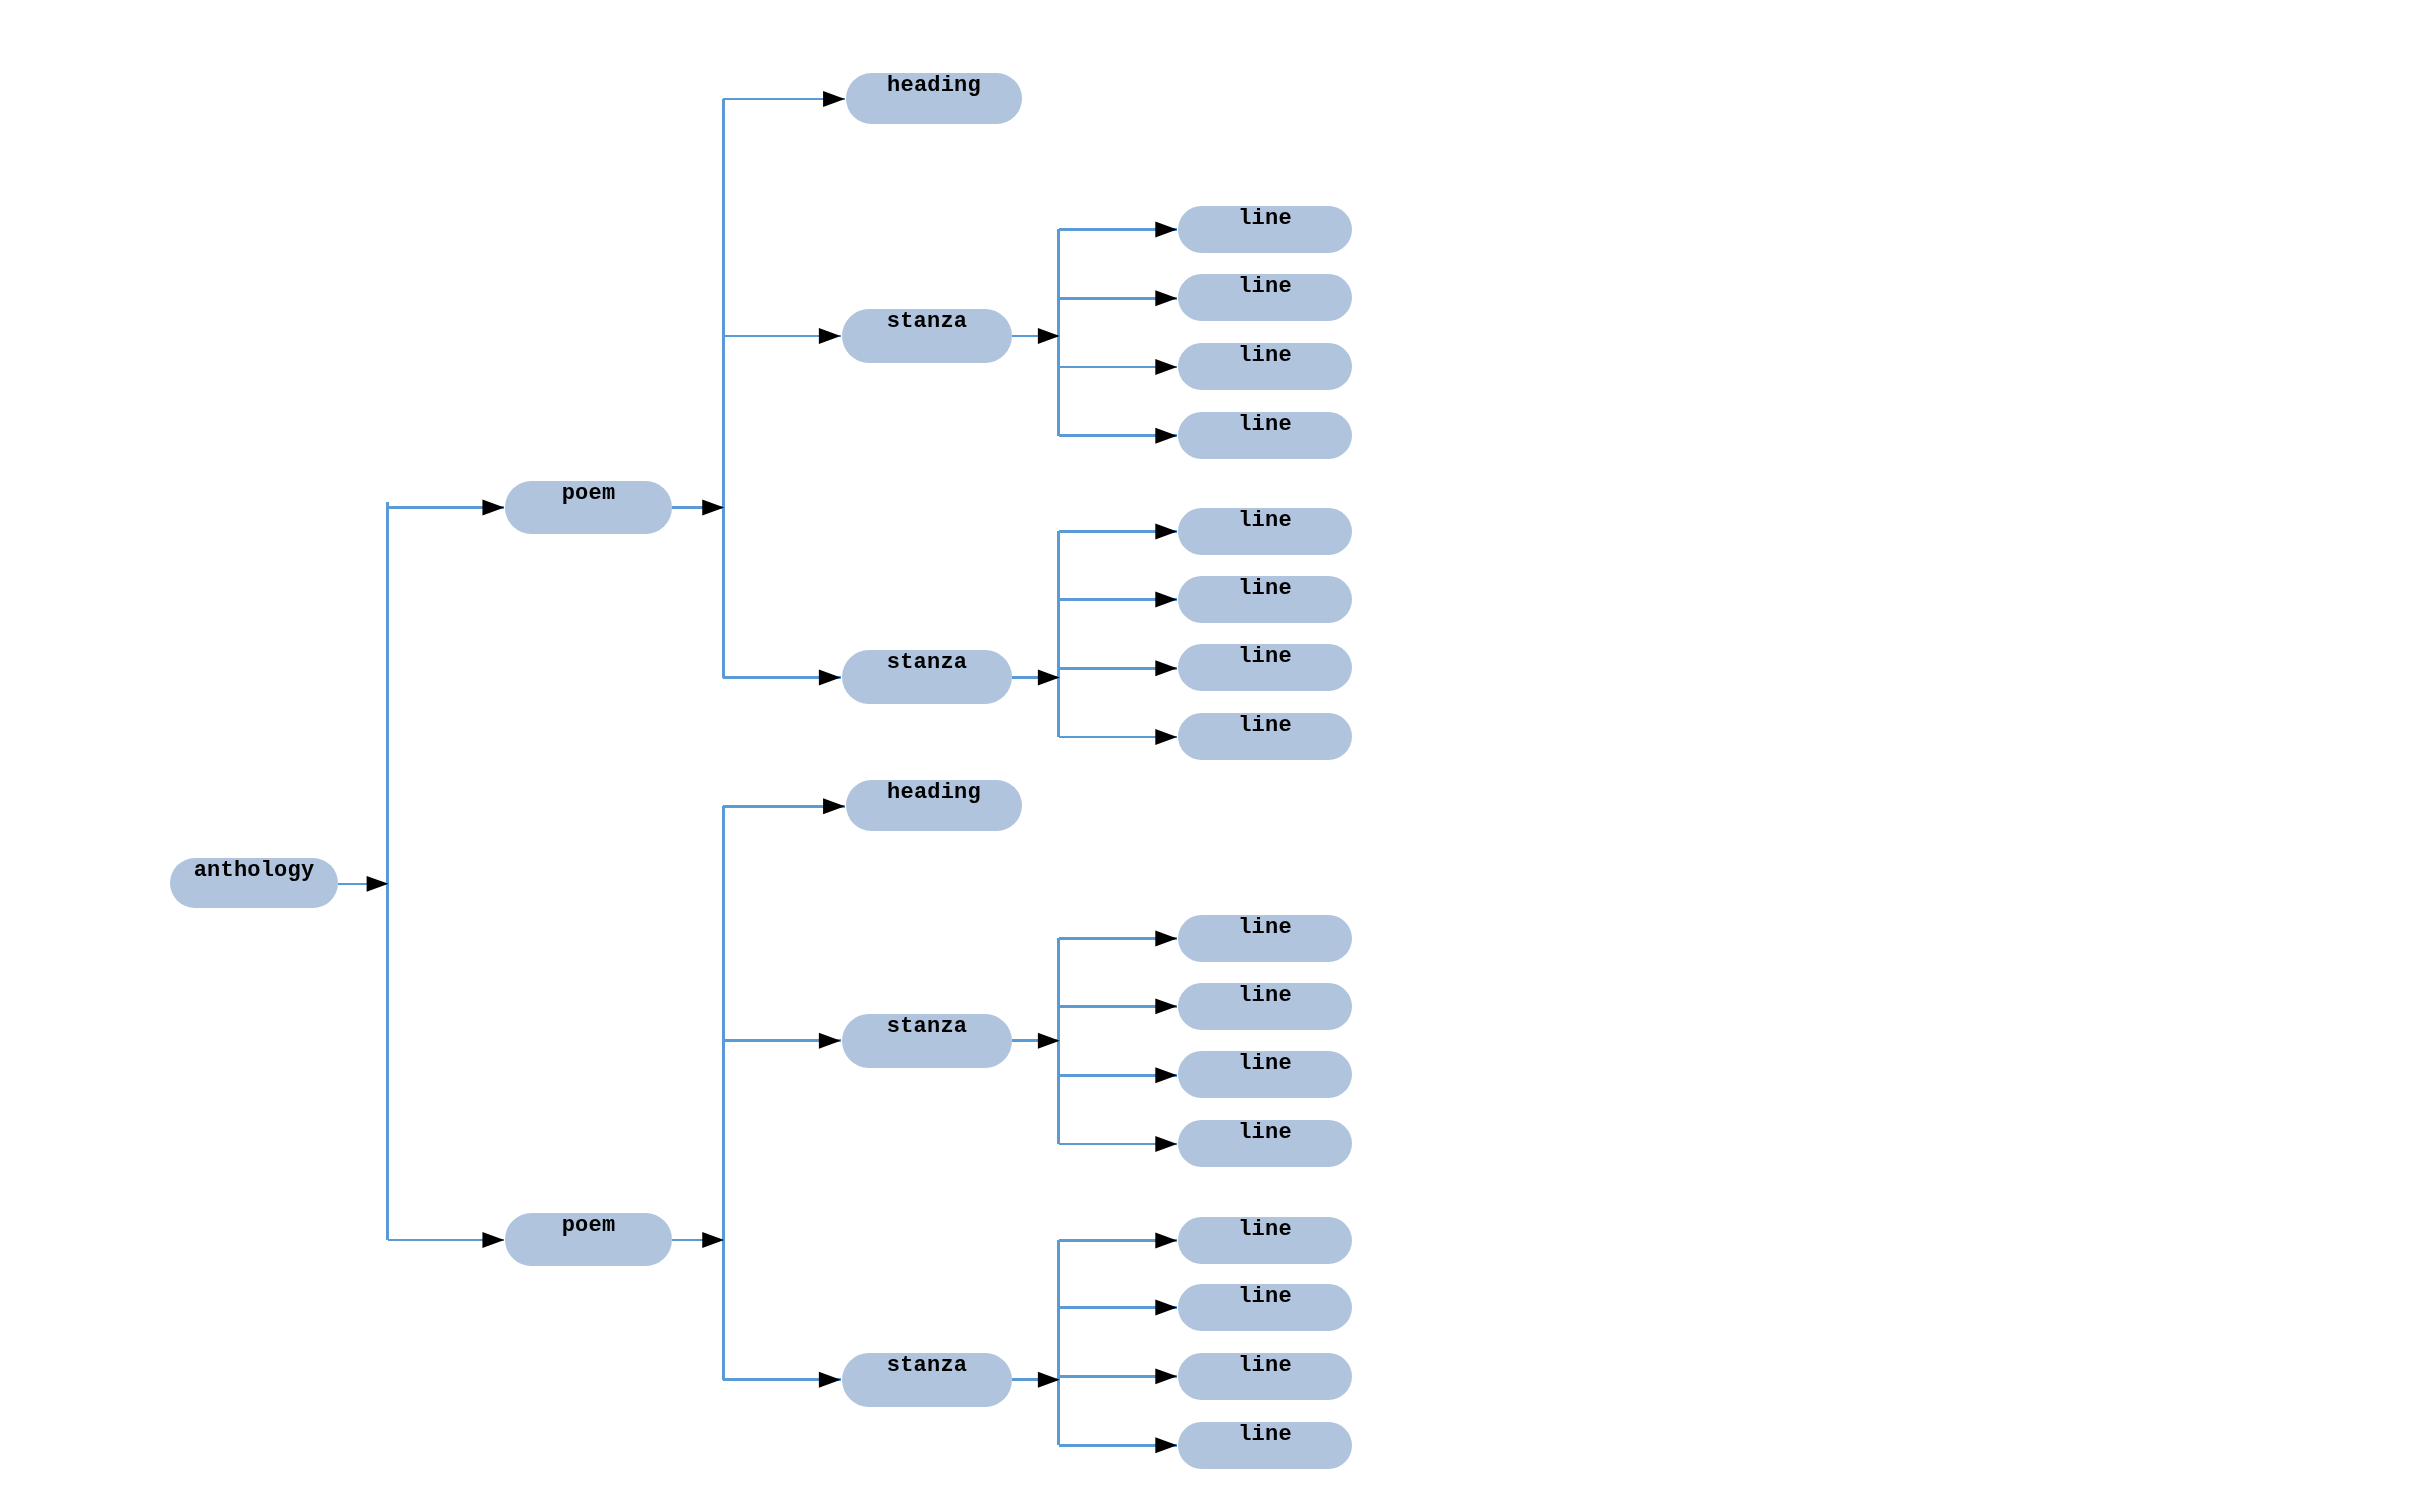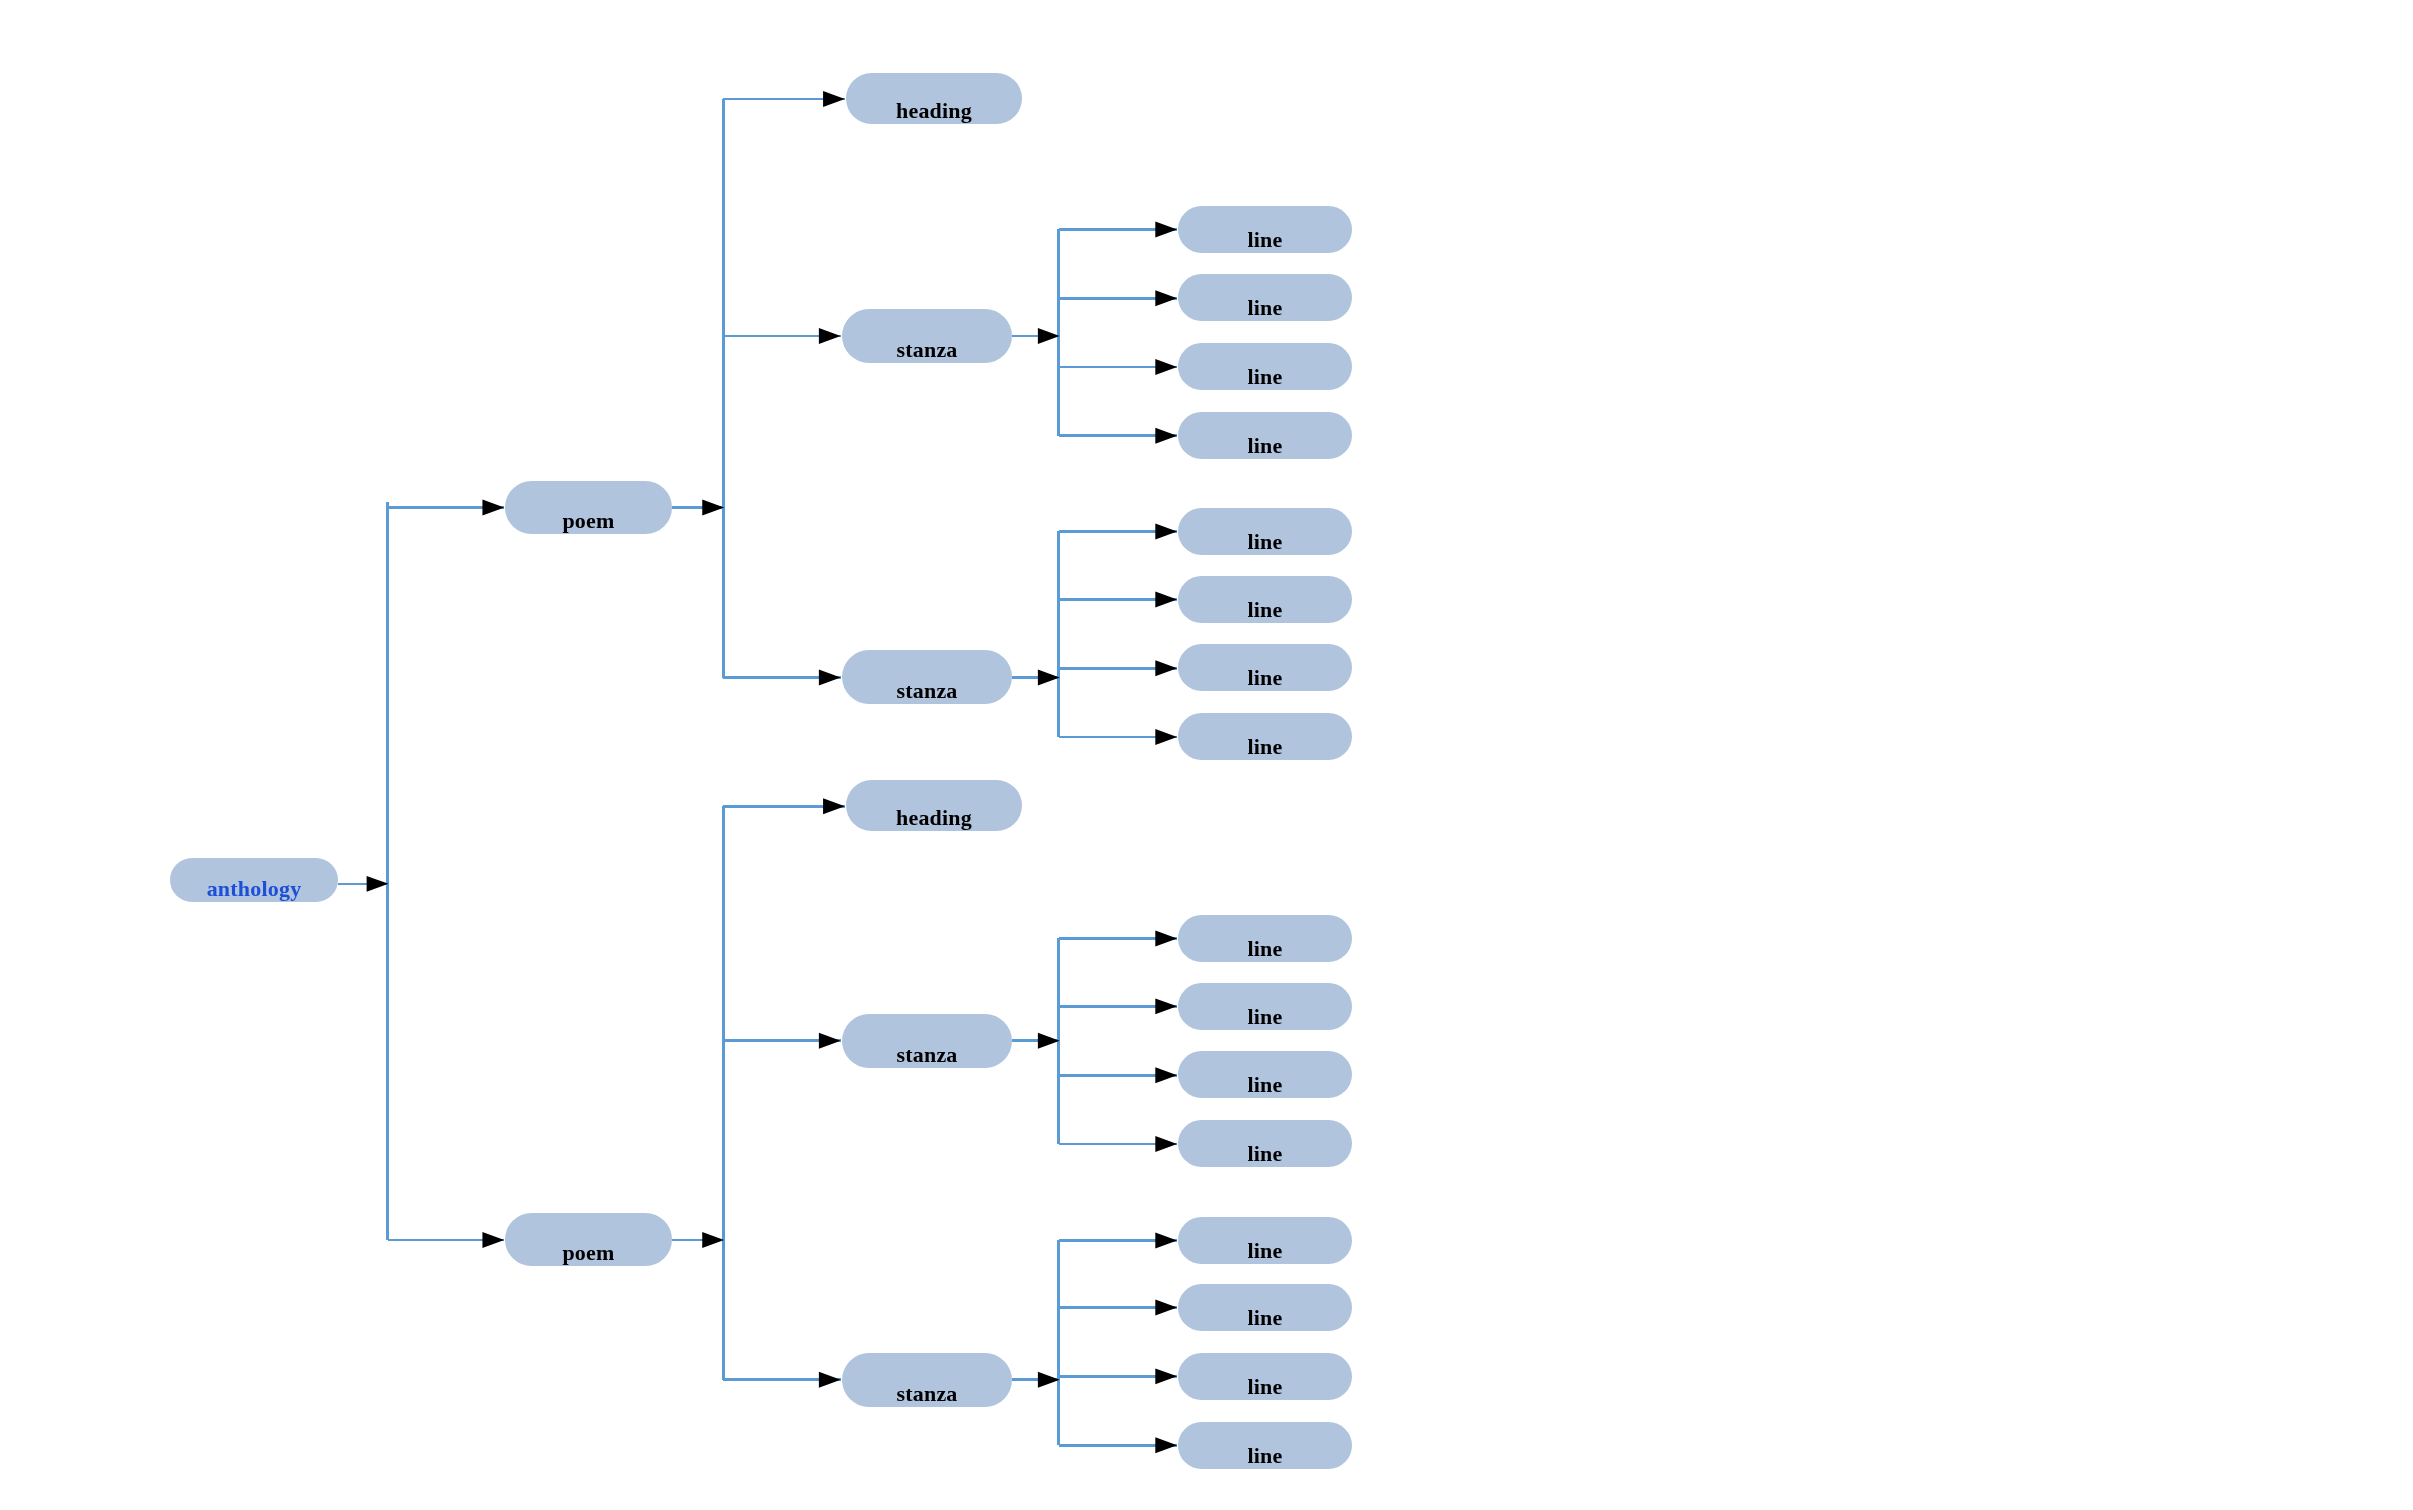--- a/index.html
+++ b/index.html
@@ -1,24 +1,24 @@
 <!DOCTYPE html>
 <html style="font-size:13.4px"><head>
 <meta charset="utf-8">
 <style>
   html,body{margin:0;padding:0;background:#ffffff;}
   body{font-family:"Liberation Serif",serif;}
   #stage{position:relative;width:2413px;height:1511px;background:#ffffff;overflow:hidden;}
   #wires{position:absolute;left:0;top:0;width:2413px;height:1511px;}
   .node{
     position:absolute;
-    display:flex;align-items:flex-end;justify-content:center;
+    display:flex;align-items:flex-start;justify-content:center;
     background:#b0c4de;
     color:#000000;
-    font-family:Liberation Serif, serif;
+    font-family:Liberation Mono, monospace;
     font-weight:bold;
     font-size:22px;
     letter-spacing:0.2px;
     border-radius:838px;
     box-sizing:border-box;
     user-select:none;
   }
   .node.root{font-size:22px;}
 </style>
 </head>
@@ -90,21 +90,21 @@
       <line x1="1262" y1="1478" x2="1403" y2="1478" stroke="#5b9bd5" stroke-width="3.2" shape-rendering="crispEdges"></line>
       <polygon points="1377,1468.5 1403,1478 1377,1487.5" fill="#000000"></polygon>
       <line x1="1262" y1="1558" x2="1403" y2="1558" stroke="#5b9bd5" stroke-width="3.2" shape-rendering="crispEdges"></line>
       <polygon points="1377,1548.5 1403,1558 1377,1567.5" fill="#000000"></polygon>
       <line x1="1262" y1="1640" x2="1403" y2="1640" stroke="#5b9bd5" stroke-width="3.2" shape-rendering="crispEdges"></line>
       <polygon points="1377,1630.5 1403,1640 1377,1649.5" fill="#000000"></polygon>
       <line x1="1262" y1="1722" x2="1403" y2="1722" stroke="#5b9bd5" stroke-width="3.2" shape-rendering="crispEdges"></line>
       <polygon points="1377,1712.5 1403,1722 1377,1731.5" fill="#000000"></polygon>
     </svg>
   <div id="nodes">
-      <div class="node root" style="left: 170px; top: 858px; width: 168px; height: 44px; background: rgb(176, 196, 222); color: #1d4ed8;">
+      <div class="node root" style="left: 170px; top: 858px; width: 168px; height: 50px; background: rgb(176, 196, 222); color: #000000;">
         <span>anthology</span>
       </div>
       <div class="node" style="left: 505px; top: 481px; width: 167px; height: 53px; background: rgb(176, 196, 222); color: rgb(0, 0, 0);">
         <span>poem</span>
       </div>
       <div class="node" style="left: 846px; top: 73px; width: 176px; height: 51px; background: rgb(176, 196, 222); color: rgb(0, 0, 0);">
         <span>heading</span>
       </div>
       <div class="node" style="left: 842px; top: 309px; width: 170px; height: 54px; background: rgb(176, 196, 222); color: rgb(0, 0, 0);">
         <span>stanza</span>

